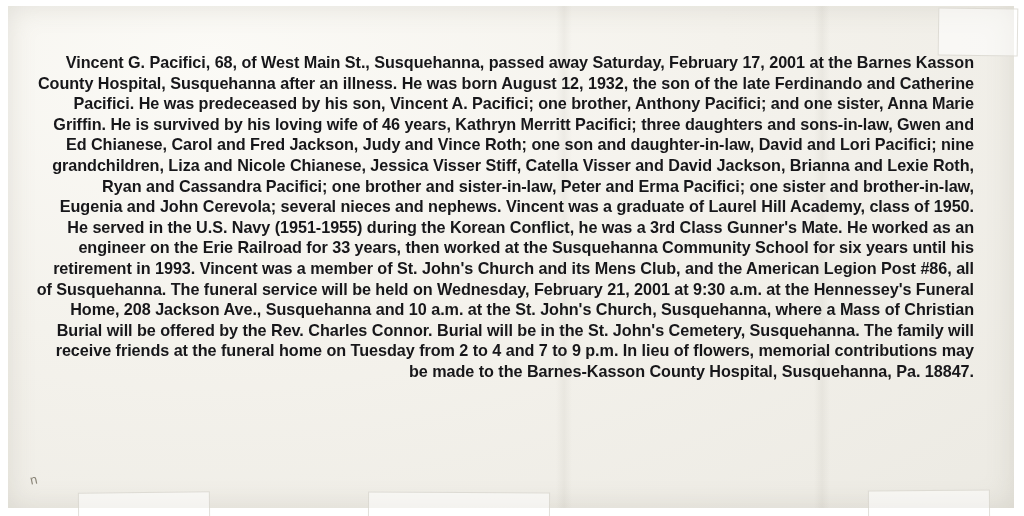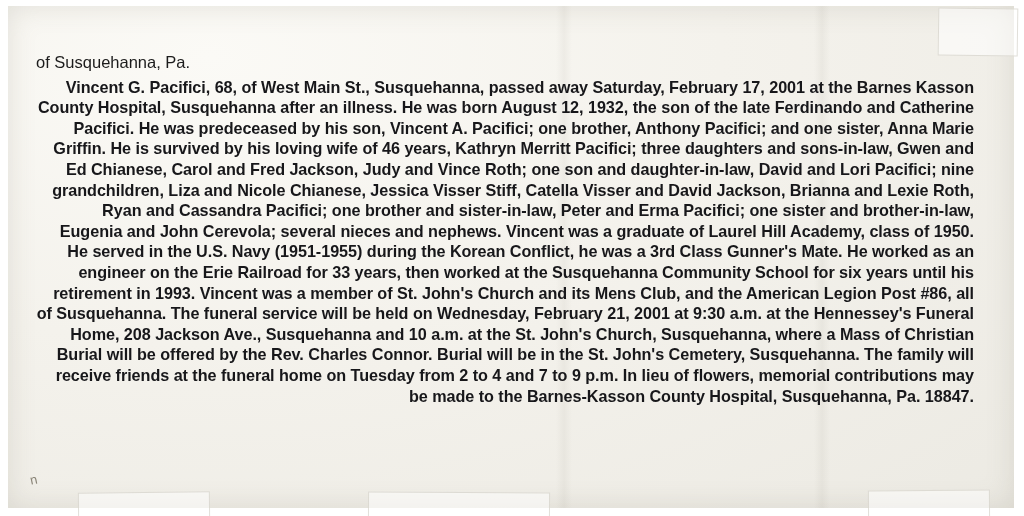--- a/index.html
+++ b/index.html
@@ -113,16 +113,15 @@
 
     <div class="tape t1"></div>
     <div class="tape t2"></div>
     <div class="tape t3"></div>
     <div class="tape t4"></div>
 
     <div class="smudge">n</div>
   </div>
 
   <div class="content">
-    <p class="subline">of Susquehanna, Pa.</p>
     <p class="bodytext">Vincent G. Pacifici, 68, of West Main St., Susquehanna, passed away Saturday, February 17, 2001 at the Barnes Kasson County Hospital, Susquehanna after an illness. He was born August 12, 1932, the son of the late Ferdinando and Catherine Pacifici. He was predeceased by his son, Vincent A. Pacifici; one brother, Anthony Pacifici; and one sister, Anna Marie Griffin. He is survived by his loving wife of 46 years, Kathryn Merritt Pacifici; three daughters and sons-in-law, Gwen and Ed Chianese, Carol and Fred Jackson, Judy and Vince Roth; one son and daughter-in-law, David and Lori Pacifici; nine grandchildren, Liza and Nicole Chianese, Jessica Visser Stiff, Catella Visser and David Jackson, Brianna and Lexie Roth, Ryan and Cassandra Pacifici; one brother and sister-in-law, Peter and Erma Pacifici; one sister and brother-in-law, Eugenia and John Cerevola; several nieces and nephews. Vincent was a graduate of Laurel Hill Academy, class of 1950. He served in the U.S. Navy (1951-1955) during the Korean Conflict, he was a 3rd Class Gunner's Mate. He worked as an engineer on the Erie Railroad for 33 years, then worked at the Susquehanna Community School for six years until his retirement in 1993. Vincent was a member of St. John's Church and its Mens Club, and the American Legion Post #86, all of Susquehanna. The funeral service will be held on Wednesday, February 21, 2001 at 9:30 a.m. at the Hennessey's Funeral Home, 208 Jackson Ave., Susquehanna and 10 a.m. at the St. John's Church, Susquehanna, where a Mass of Christian Burial will be offered by the Rev. Charles Connor. Burial will be in the St. John's Cemetery, Susquehanna. The family will receive friends at the funeral home on Tuesday from 2 to 4 and 7 to 9 p.m. In lieu of flowers, memorial contributions may be made to the Barnes-Kasson County Hospital, Susquehanna, Pa. 18847.</p>
   </div>
 </div>
 
 </body></html>

